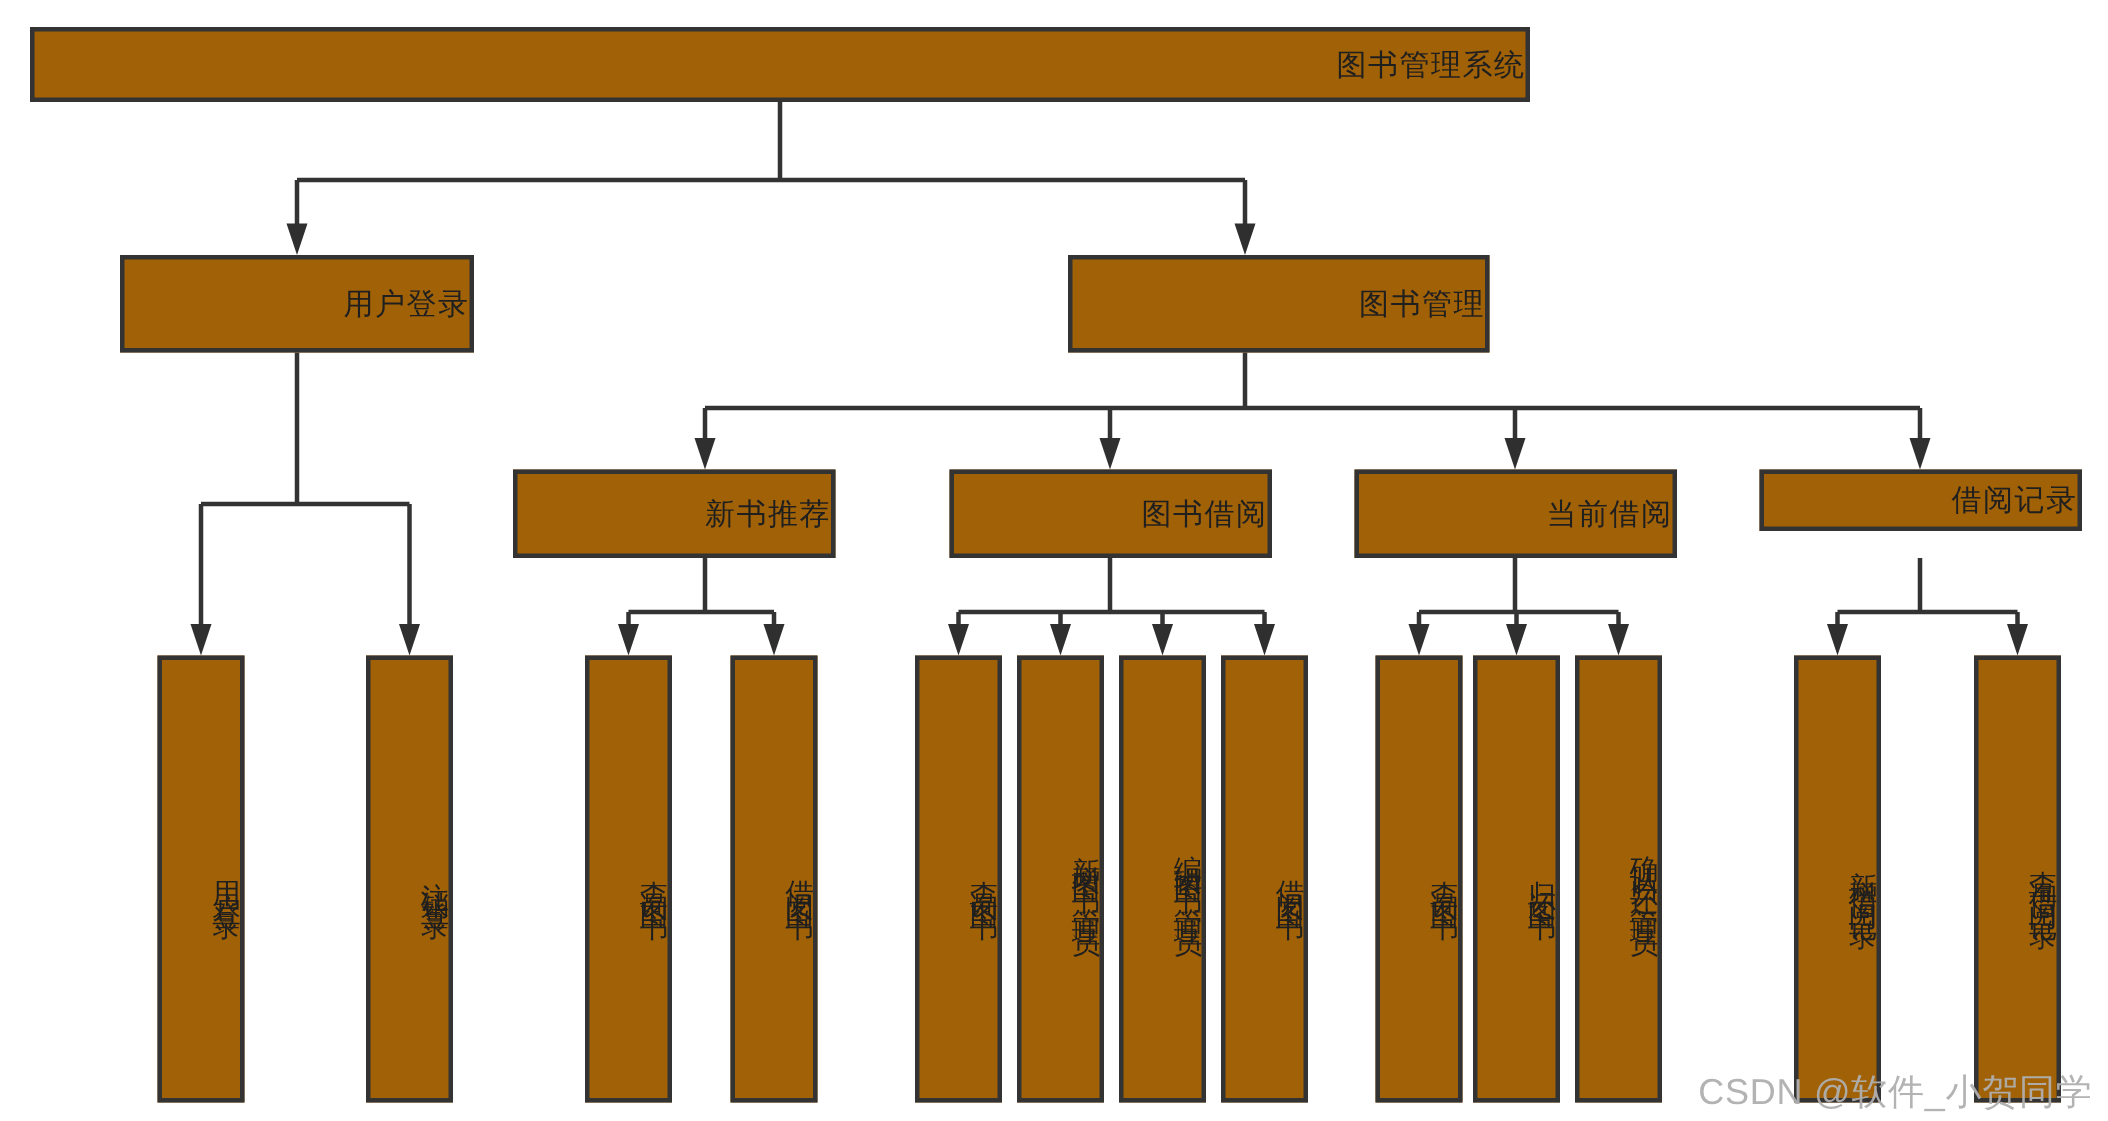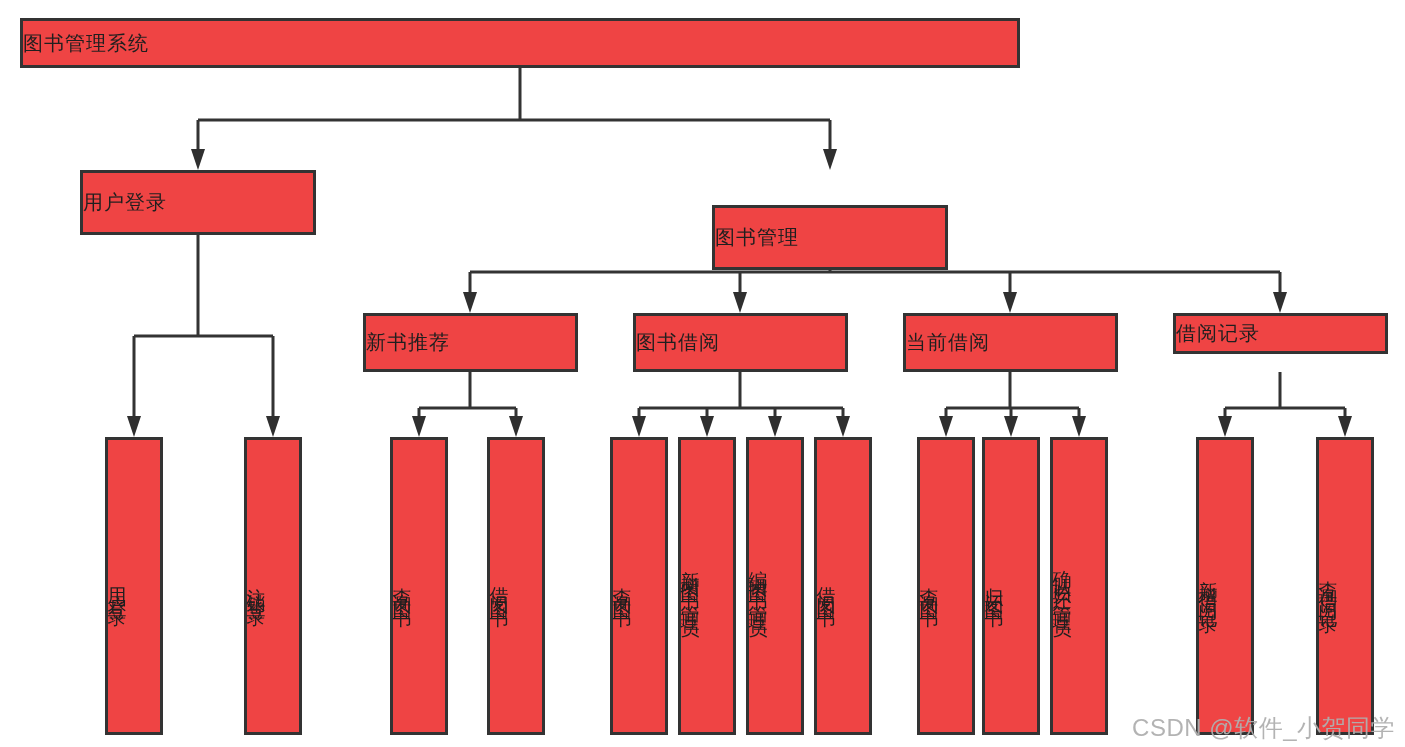--- a/index.html
+++ b/index.html
@@ -13,42 +13,42 @@
   }
   .connectors {
     position: absolute;
     left: 0; top: 0;
     width: 1405px; height: 747px;
   }
   .node {
     position: absolute;
     box-sizing: border-box;
     border: 3px solid #333333;
-    background: #ef4444;
+    background: #a16207;
     display: flex;
     align-items: center;
-    justify-content: flex-start;
+    justify-content: flex-end;
     color: #1f1f1f;
   }
   .node span { display: block; }
   .h-label { font-size: 20px; letter-spacing: 1px; white-space: nowrap; }
   .leaf { width: 58px; top: 437px; height: 298px; }
   .leaf .v-label {
     writing-mode: vertical-lr;
     text-orientation: mixed;
     font-size: 19px;
     letter-spacing: 7px;
     line-height: 1;
     white-space: nowrap;
   }
   
   #n-root           { left: 20px;   top: 18px;  width: 1000px; height: 50px; }
   #n-user-login     { left: 80px;   top: 170px; width: 236px;  height: 65px; }
-  #n-book-mgmt      { left: 712px;  top: 170px; width: 236px;  height: 65px; margin-top: 35px; }
-  #n-new-book-rec   { left: 363px;  top: 313px; width: 215px;  height: 59px; }
+  #n-book-mgmt      { left: 712px;  top: 170px; width: 281px;  height: 65px; }
+  #n-new-book-rec   { left: 342px;  top: 313px; width: 215px;  height: 59px; }
   #n-book-borrow    { left: 633px;  top: 313px; width: 215px;  height: 59px; }
   #n-current-borrow { left: 903px;  top: 313px; width: 215px;  height: 59px; }
   #n-borrow-records { left: 1173px; top: 313px; width: 215px;  height: 41px; }
   
   #l-user-login { left: 105px; }
   #l-logout     { left: 244px; }
   #l-nbr-query  { left: 390px; }
   #l-nbr-borrow { left: 487px; }
   #l-bb-query   { left: 610px; }
   #l-bb-add     { left: 678px; }

